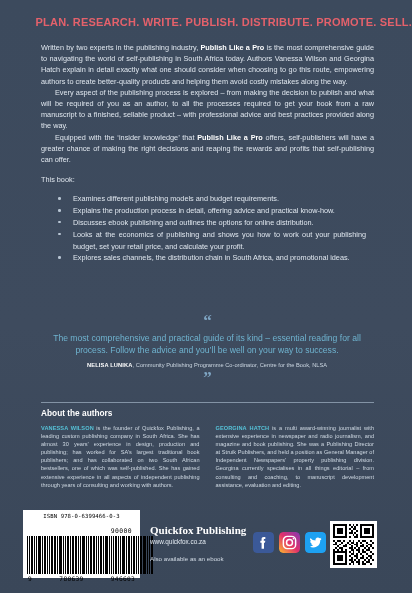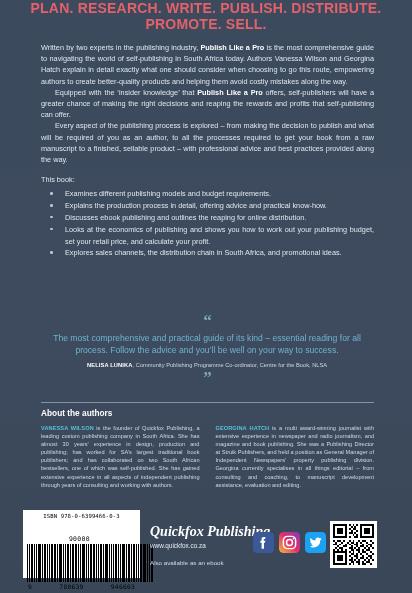--- a/index.html
+++ b/index.html
@@ -9,24 +9,24 @@
     font-family:"Liberation Sans", sans-serif;
     color:#e8edf2;
     overflow:hidden;
     position:relative;
   }
   .page{
     position:absolute;inset:0;
     background:linear-gradient(180deg,#3c4a5d 0%,#3e4b5e 55%,#3a4759 100%);
   }
   .headline{
-    position:absolute;top:0;left:0;right:0;
-    text-align:center;
+    position:absolute;top:16px;left:0;right:0;
+    text-align:right;
     color:#e4616b;
-    font-size:14px;
+    font-size:11px;
     font-weight:bold;
     letter-spacing:0.2px;
   }
   .body-col{
     position:absolute;
     left:41px;right:38px;top:42px;
   }
   p.blurb{
     margin:0 0 0 0;
     font-size:7.3px;
@@ -37,21 +37,21 @@
   p.blurb.indent{ text-indent:14px; }
   p.blurb b{ color:#ffffff; font-weight:bold; }
   .thisbook{
     margin:9px 0 3px 0;
     font-size:7.3px;
     line-height:11.2px;
     color:#dfe6ee;
   }
   ul.features{
     list-style:none;
-    margin:0;padding:0;
+    margin:8px;padding:0;
   }
   ul.features li{
     position:relative;
     padding-left:24px;
     font-size:7.3px;
     line-height:11.4px;
     text-align:justify;
     color:#dfe6ee;
     margin-bottom:0.5px;
   }
@@ -114,43 +114,43 @@
     box-sizing:border-box;
     padding:3px 4px 2px 4px;
   }
   .isbn-text{
     font-family:"DejaVu Sans Mono", monospace;
     font-size:5.6px;color:#000;letter-spacing:.1px;
     text-align:center;
   }
   .isbn-90000{
     font-family:"DejaVu Sans Mono", monospace;
-    font-size:6.4px;color:#000;text-align:center;
-    margin-top:16px;padding-right:4px;letter-spacing:.4px;
+    font-size:6.4px;color:#000;text-align:right;
+    margin-top:8px;padding-right:4px;letter-spacing:.4px;
   }
   .bars{
     height:38px;margin-top:1px;
     display:flex;align-items:stretch;
   }
   .bars .grp{display:flex;align-items:stretch;}
   .bars .sp{width:9px;}
   .bar{background:#000;margin-right:1px;}
   .ean-digits{
     font-family:"DejaVu Sans Mono", monospace;
     font-size:6.2px;color:#000;
     display:flex;justify-content:space-between;
     padding:0 1px;margin-top:1px;letter-spacing:.3px;
   }
   .pub{
     position:absolute;left:150px;top:524px;
   }
   .pub-name{
     font-family:"Liberation Serif", serif;
-    font-style:italic;font-weight:bold;
-    font-size:14px;color:#ffffff;
+    font-weight:bold;
+    font-size:11px;color:#ffffff;
   }
   .pub-url{
     font-size:6.4px;color:#e4ebf2;margin-top:2px;
   }
   .pub-ebook{
     font-size:6.2px;color:#d3dce6;margin-top:10px;
   }
   .socials{
     position:absolute;left:253px;top:532px;
     display:flex;gap:5px;align-items:center;
@@ -164,29 +164,29 @@
 </style>
 </head>
 <body>
 
 <div class="page">
 
   <div class="headline">PLAN. RESEARCH. WRITE. PUBLISH. DISTRIBUTE. PROMOTE. SELL.</div>
 
   <div class="body-col">
     <p class="blurb"><span>Written by two experts in the publishing industry, </span><b>Publish Like a Pro</b><span> is the most comprehensive guide to navigating the world of self-publishing in South Africa today. Authors Vanessa Wilson and Georgina Hatch explain in detail exactly what one should consider when choosing to go this route, empowering authors to create better-quality products and helping them avoid costly mistakes along the way.</span></p>
+    <p class="blurb indent">Every aspect of the publishing process is explored – from making the decision to publish and what will be required of you as an author, to all the processes required to get your book from a raw manuscript to a finished, sellable product – with professional advice and best practices provided along the way.</p>
     <p class="blurb indent"><span>Equipped with the ‘insider knowledge’ that </span><b>Publish Like a Pro</b><span> offers, self-publishers will have a greater chance of making the right decisions and reaping the rewards and profits that self-publishing can offer.</span></p>
-    <p class="blurb indent">Every aspect of the publishing process is explored – from making the decision to publish and what will be required of you as an author, to all the processes required to get your book from a raw manuscript to a finished, sellable product – with professional advice and best practices provided along the way.</p>
 
     <div class="thisbook">This book:</div>
 
     <ul class="features">
       <li><span class="bullet"></span><span>Examines different publishing models and budget requirements.</span></li>
       <li><span class="bullet"></span><span>Explains the production process in detail, offering advice and practical know-how.</span></li>
-      <li><span class="bullet"></span><span>Discusses ebook publishing and outlines the reaping for online distribution.</span></li>
+      <li><span class="bullet"></span><span>Discusses ebook publishing and outlines the options for online distribution.</span></li>
       <li><span class="bullet"></span><span>Looks at the economics of publishing and shows you how to work out your publishing budget, set your retail price, and calculate your profit.</span></li>
       <li><span class="bullet"></span><span>Explores sales channels, the distribution chain in South Africa, and promotional ideas.</span></li>
     </ul>
   </div>
 
   <div class="quote-block">
     <div class="qmark open">“</div>
     <div class="quote-text">The most comprehensive and practical guide of its kind – essential reading for all process. Follow the advice and you’ll be well on your way to success.</div>
     <div class="quote-attrib"><b>NELISA LUNIKA</b><span>, Community Publishing Programme Co-ordinator, Centre for the Book, NLSA</span></div>
     <div class="qmark close">”</div>

